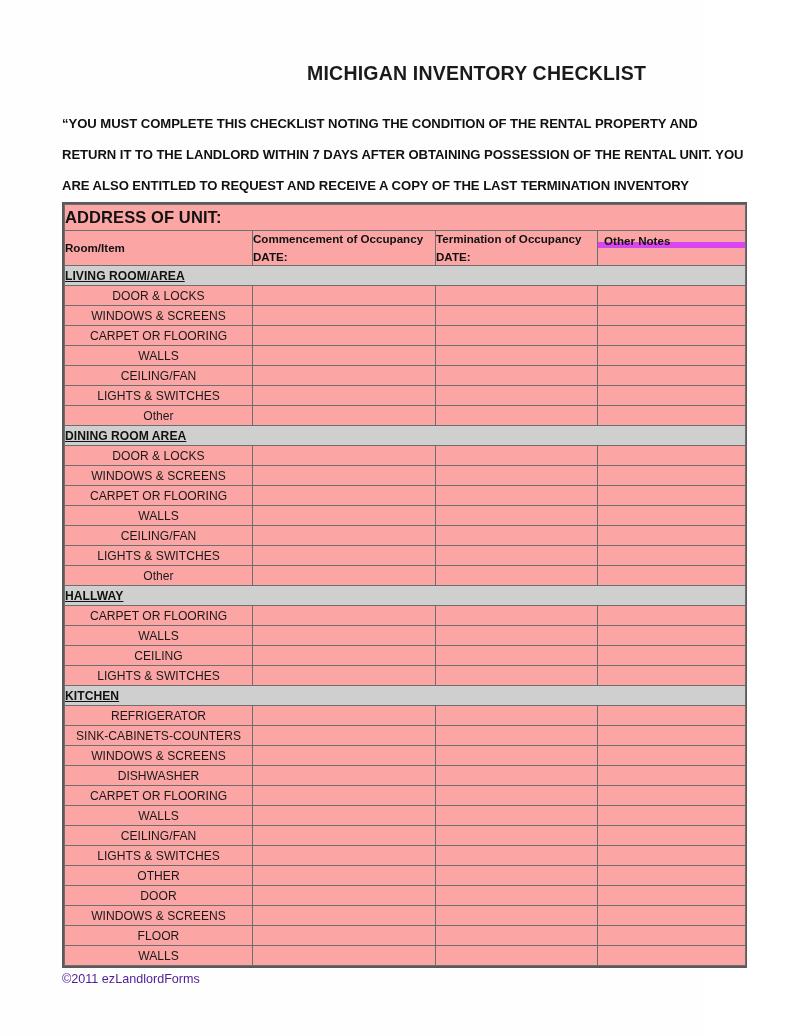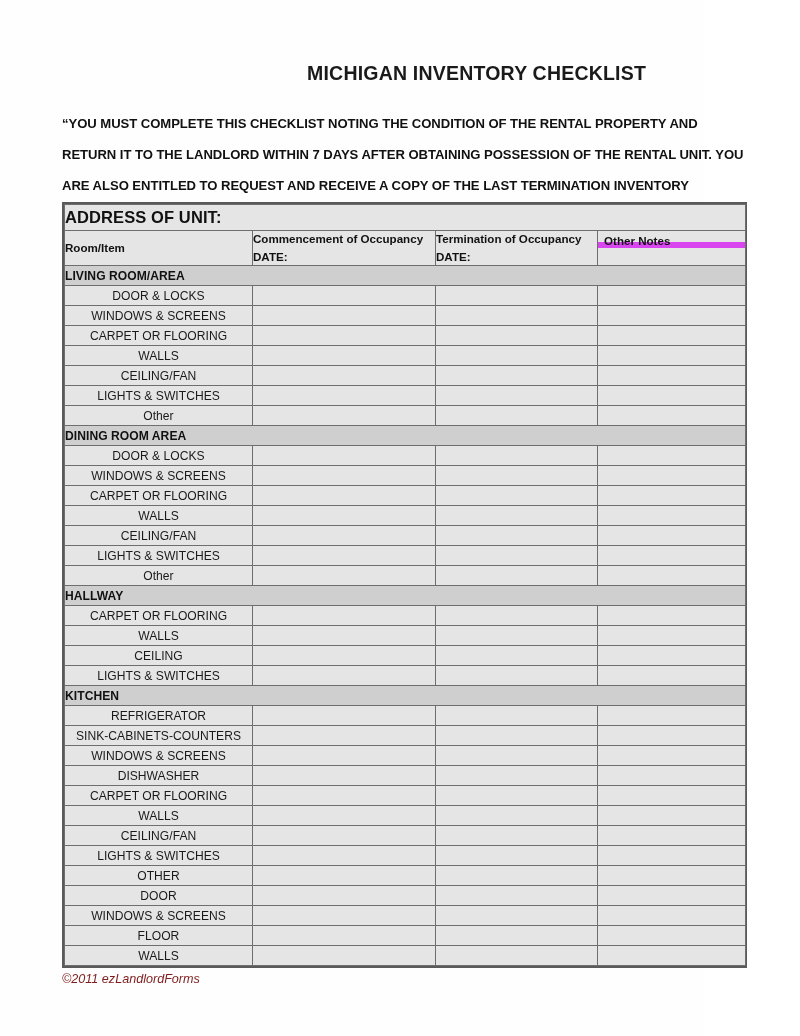--- a/index.html
+++ b/index.html
@@ -56,21 +56,21 @@
   .tbl-wrap {
     position: absolute;
     top: 202px;
     left: 62px;
     width: 681px;
   }
   table.checklist {
     border-collapse: collapse;
     width: 100%;
     table-layout: fixed;
-    background: #e5e5e5;
+    background: #fca5a5;
   }
   table.checklist td {
     border: 1px solid #6e6e6e;
     padding: 0;
     vertical-align: middle;
   }
   
   table.checklist {
     outline: none;
   }
@@ -116,20 +116,21 @@
   }
 
   .r-section td {
     height: 19px;
     background: #cfcfcf;
     font-size: 12.1px;
     font-weight: bold;
     padding: 0 7px;
     letter-spacing: 0.05px;
     color: #111;
+    text-decoration: underline;
   }
 
   .r-item td {
     height: 19px;
   }
   .r-item td.item-label {
     font-size: 12.1px;
     font-weight: normal;
     padding: 0 7px;
     color: #1a1a1a;
@@ -142,22 +143,21 @@
   col.c-comm   { width: 183px; }
   col.c-term   { width: 162px; }
   col.c-notes  { width: 148px; }
 
   
   .footer {
     position: absolute;
     top: 972px;
     left: 62px;
     font-size: 12.6px;
-    color: #7f1d1d;
-    font-style: italic;
+    color: #4c1d95;
   }
 </style>
 </head>
 <body>
 
 <div class="page">
 
   <div class="title-wrap">
     <h1 class="doc-title">MICHIGAN INVENTORY CHECKLIST</h1>
   </div>

